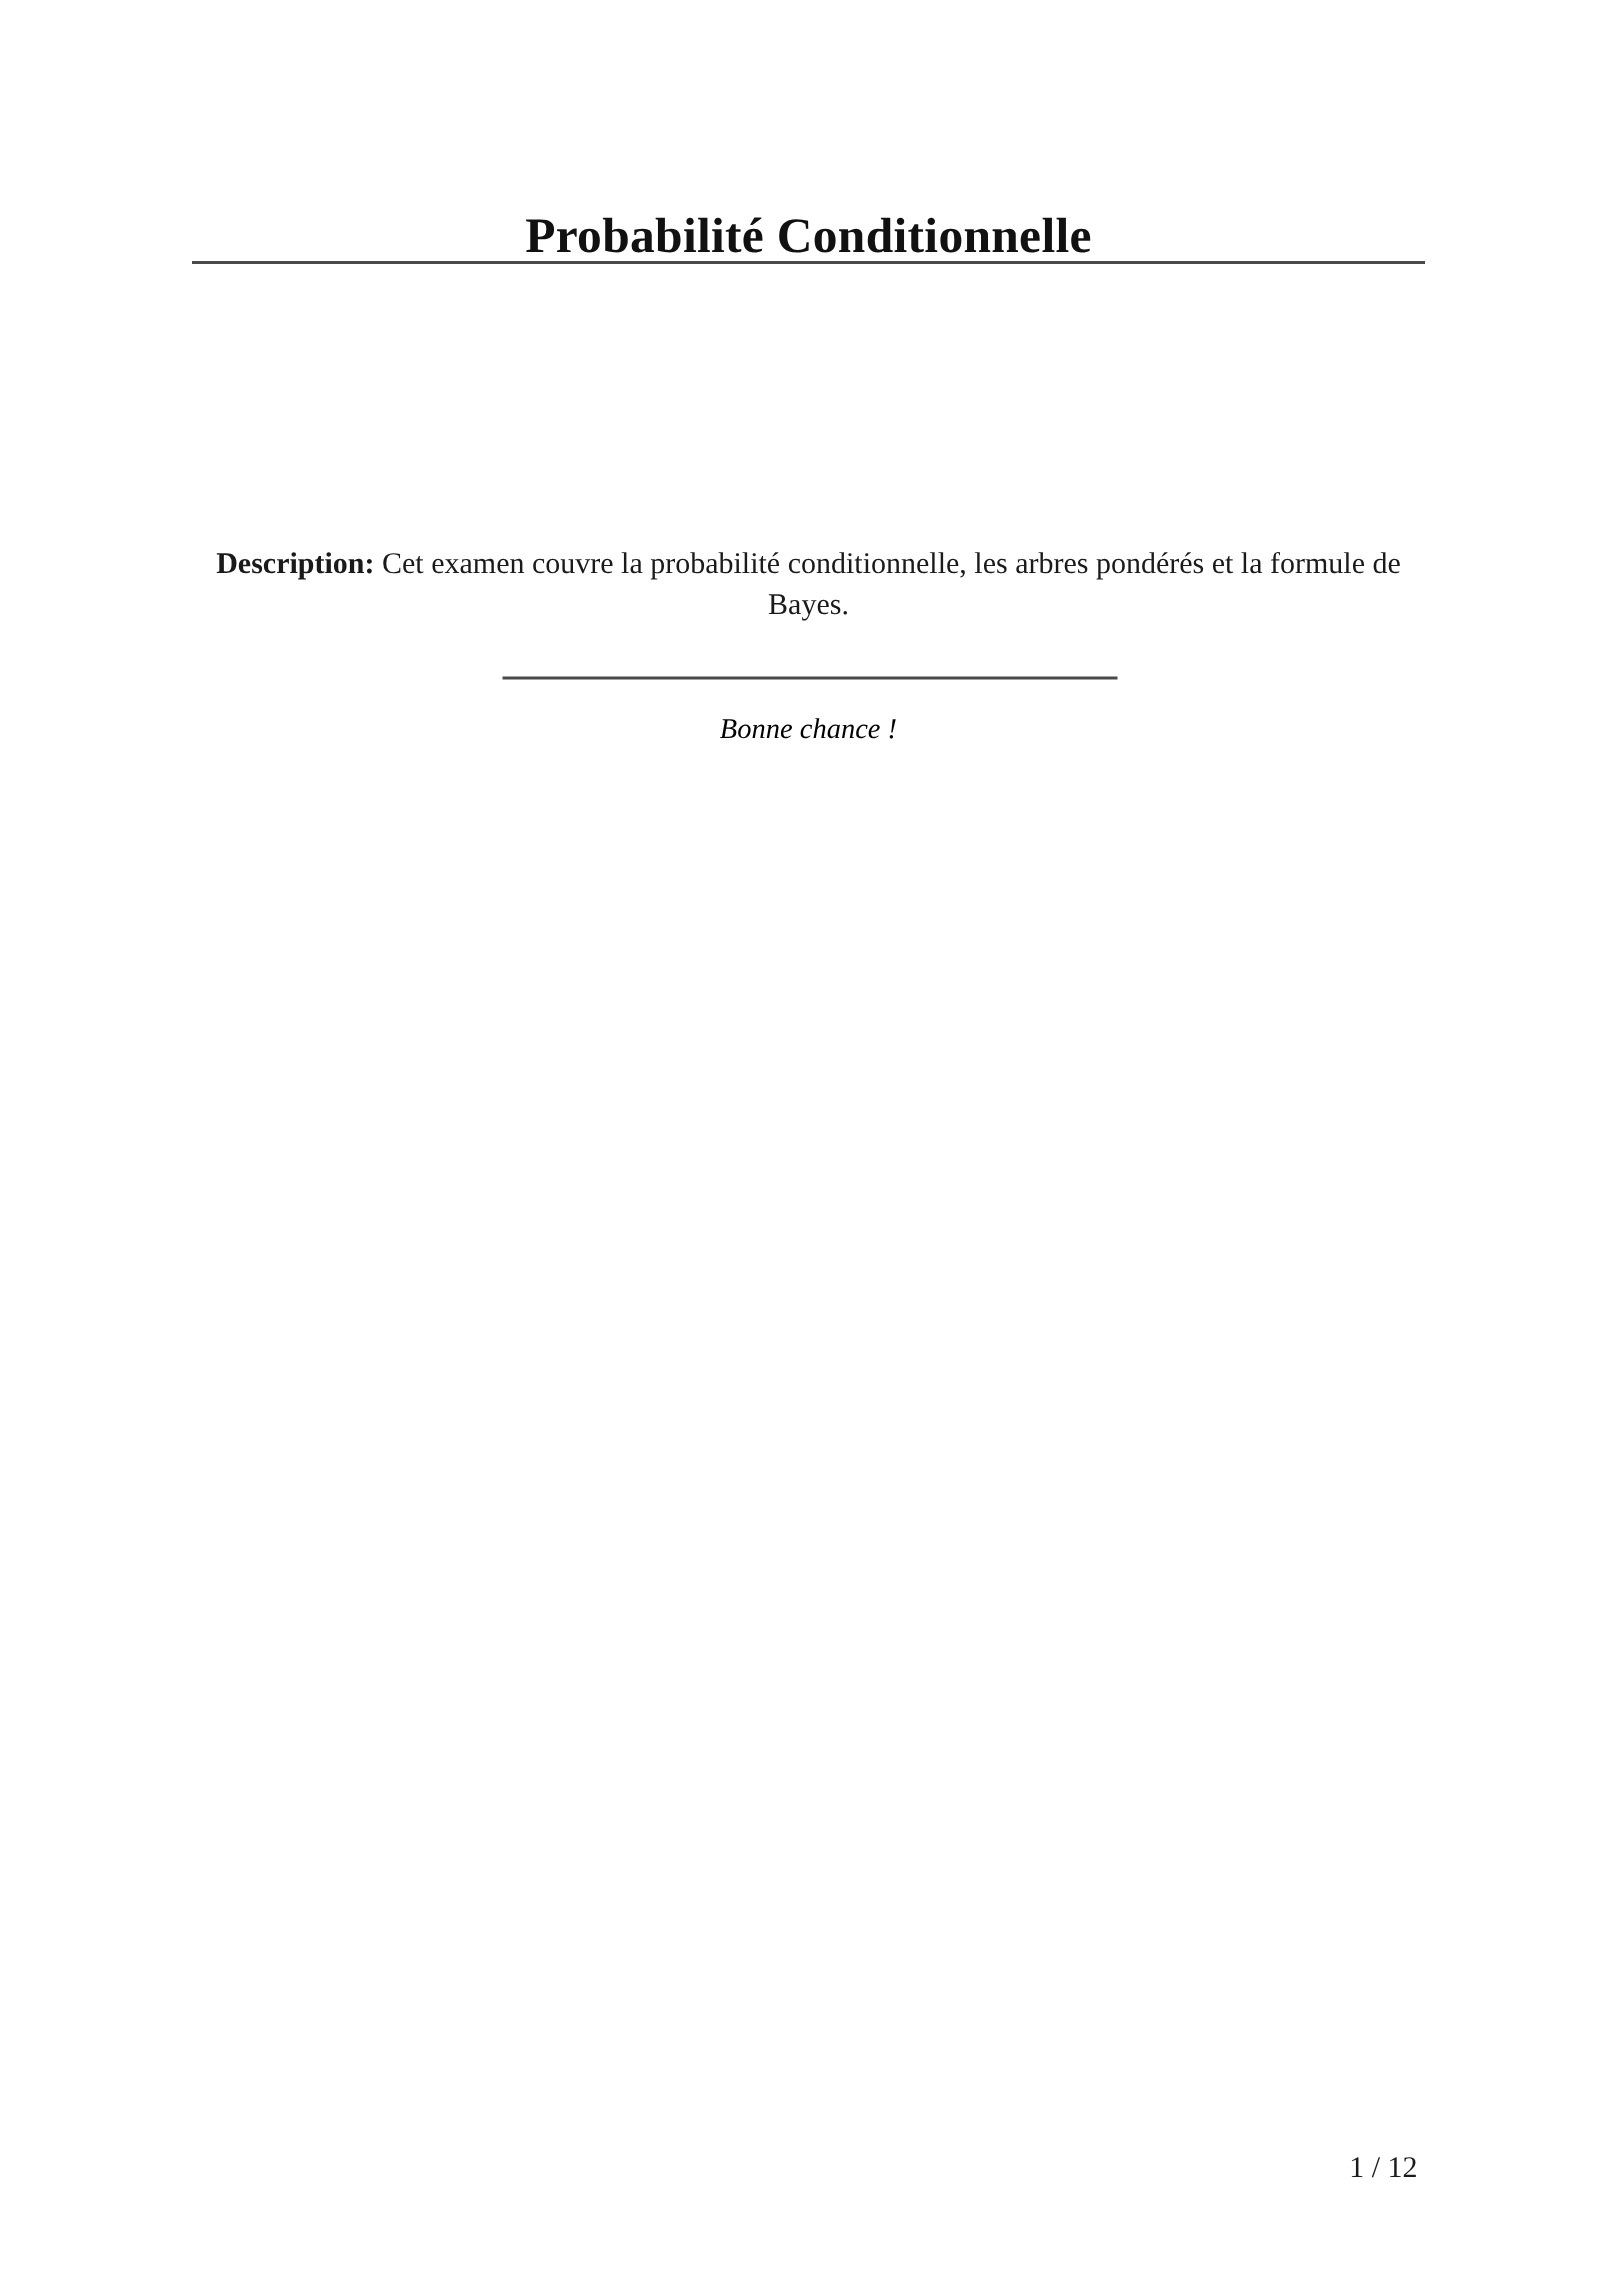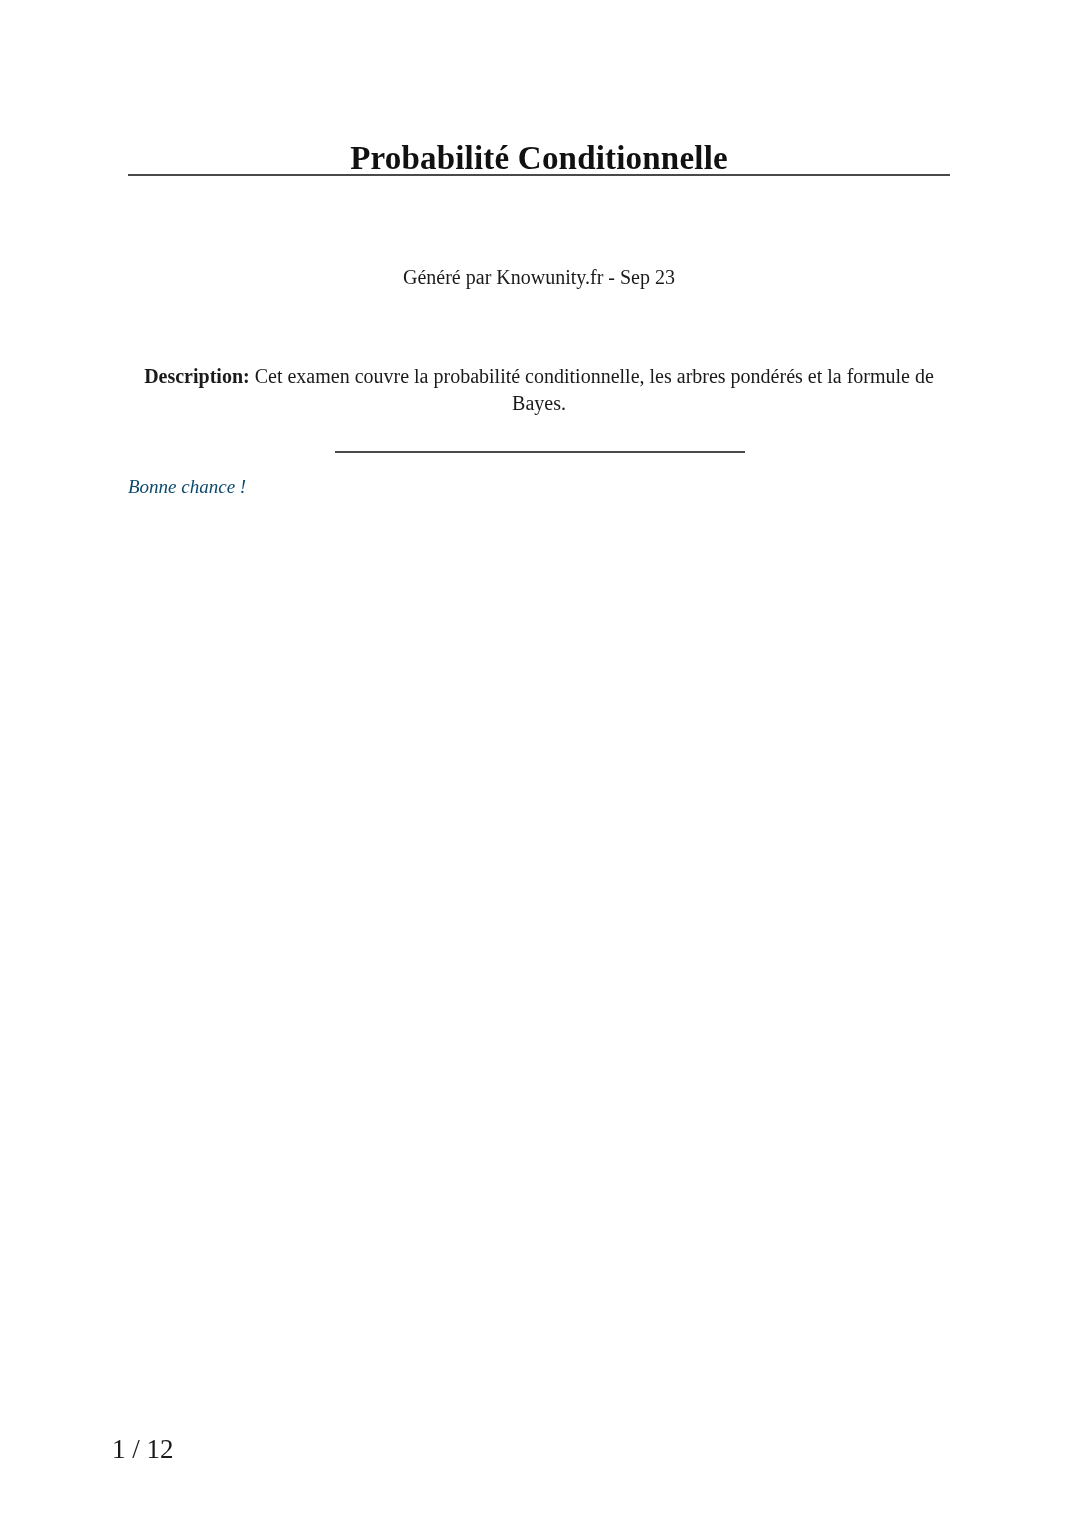--- a/index.html
+++ b/index.html
@@ -62,43 +62,43 @@
     left: 335px;
     width: 410px;
     height: 0;
     border-top: 2px solid #4a4a4a;
   }
   .good-luck {
     position: absolute;
     top: 476px;
     left: 128px;
     width: 822px;
+    text-align: center;
     font-style: italic;
     font-size: 19px;
-    color: #0c4a6e;
+    color: #000000;
   }
   .page-number {
     position: absolute;
     top: 1434px;
-    left: 112px;
+    left: 123px;
     width: 822px;
-    text-align: left;
-    font-size: 27px;
+    text-align: right;
+    font-size: 20px;
   }
 </style>
 </head>
 <body>
 
 <div class="page">
 
   <h1 class="doc-title">Probabilité Conditionnelle</h1>
 
   <div class="rule-full"></div>
 
-  <div class="generated-line">Généré par Knowunity.fr - Sep 23</div>
 
   <p class="description">
     <span class="label">Description:</span><span> Cet examen couvre la probabilité conditionnelle, les arbres pondérés et la formule de Bayes.</span>
   </p>
 
   <div class="rule-center"></div>
 
   <div class="good-luck">Bonne chance !</div>
 
   <div class="page-number">1 / 12</div>

